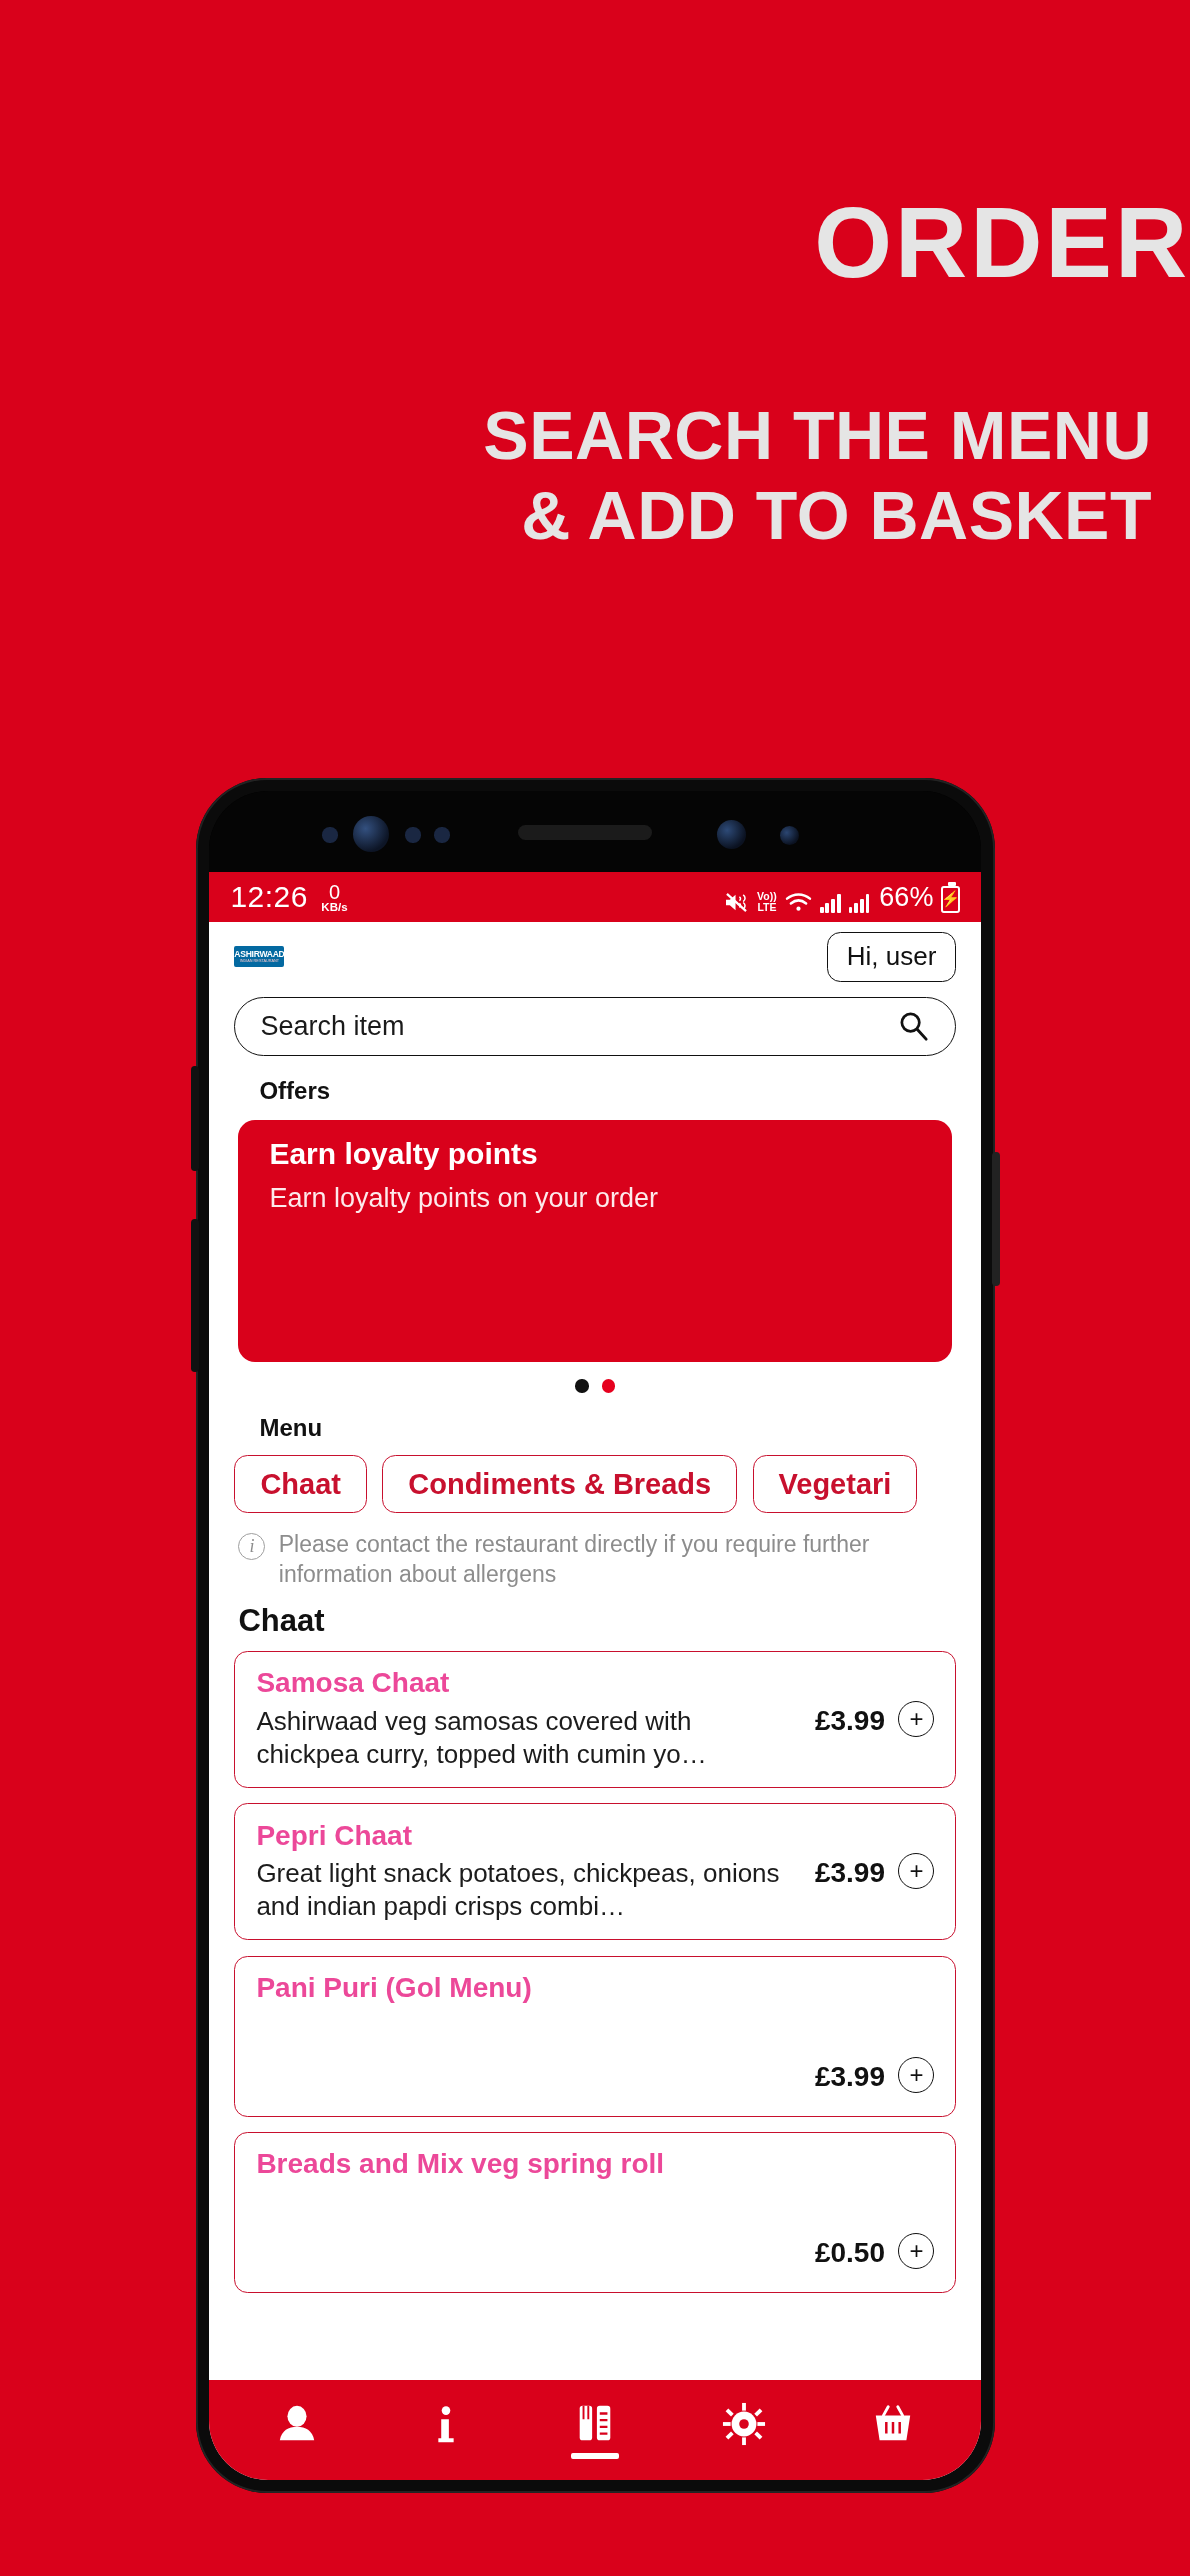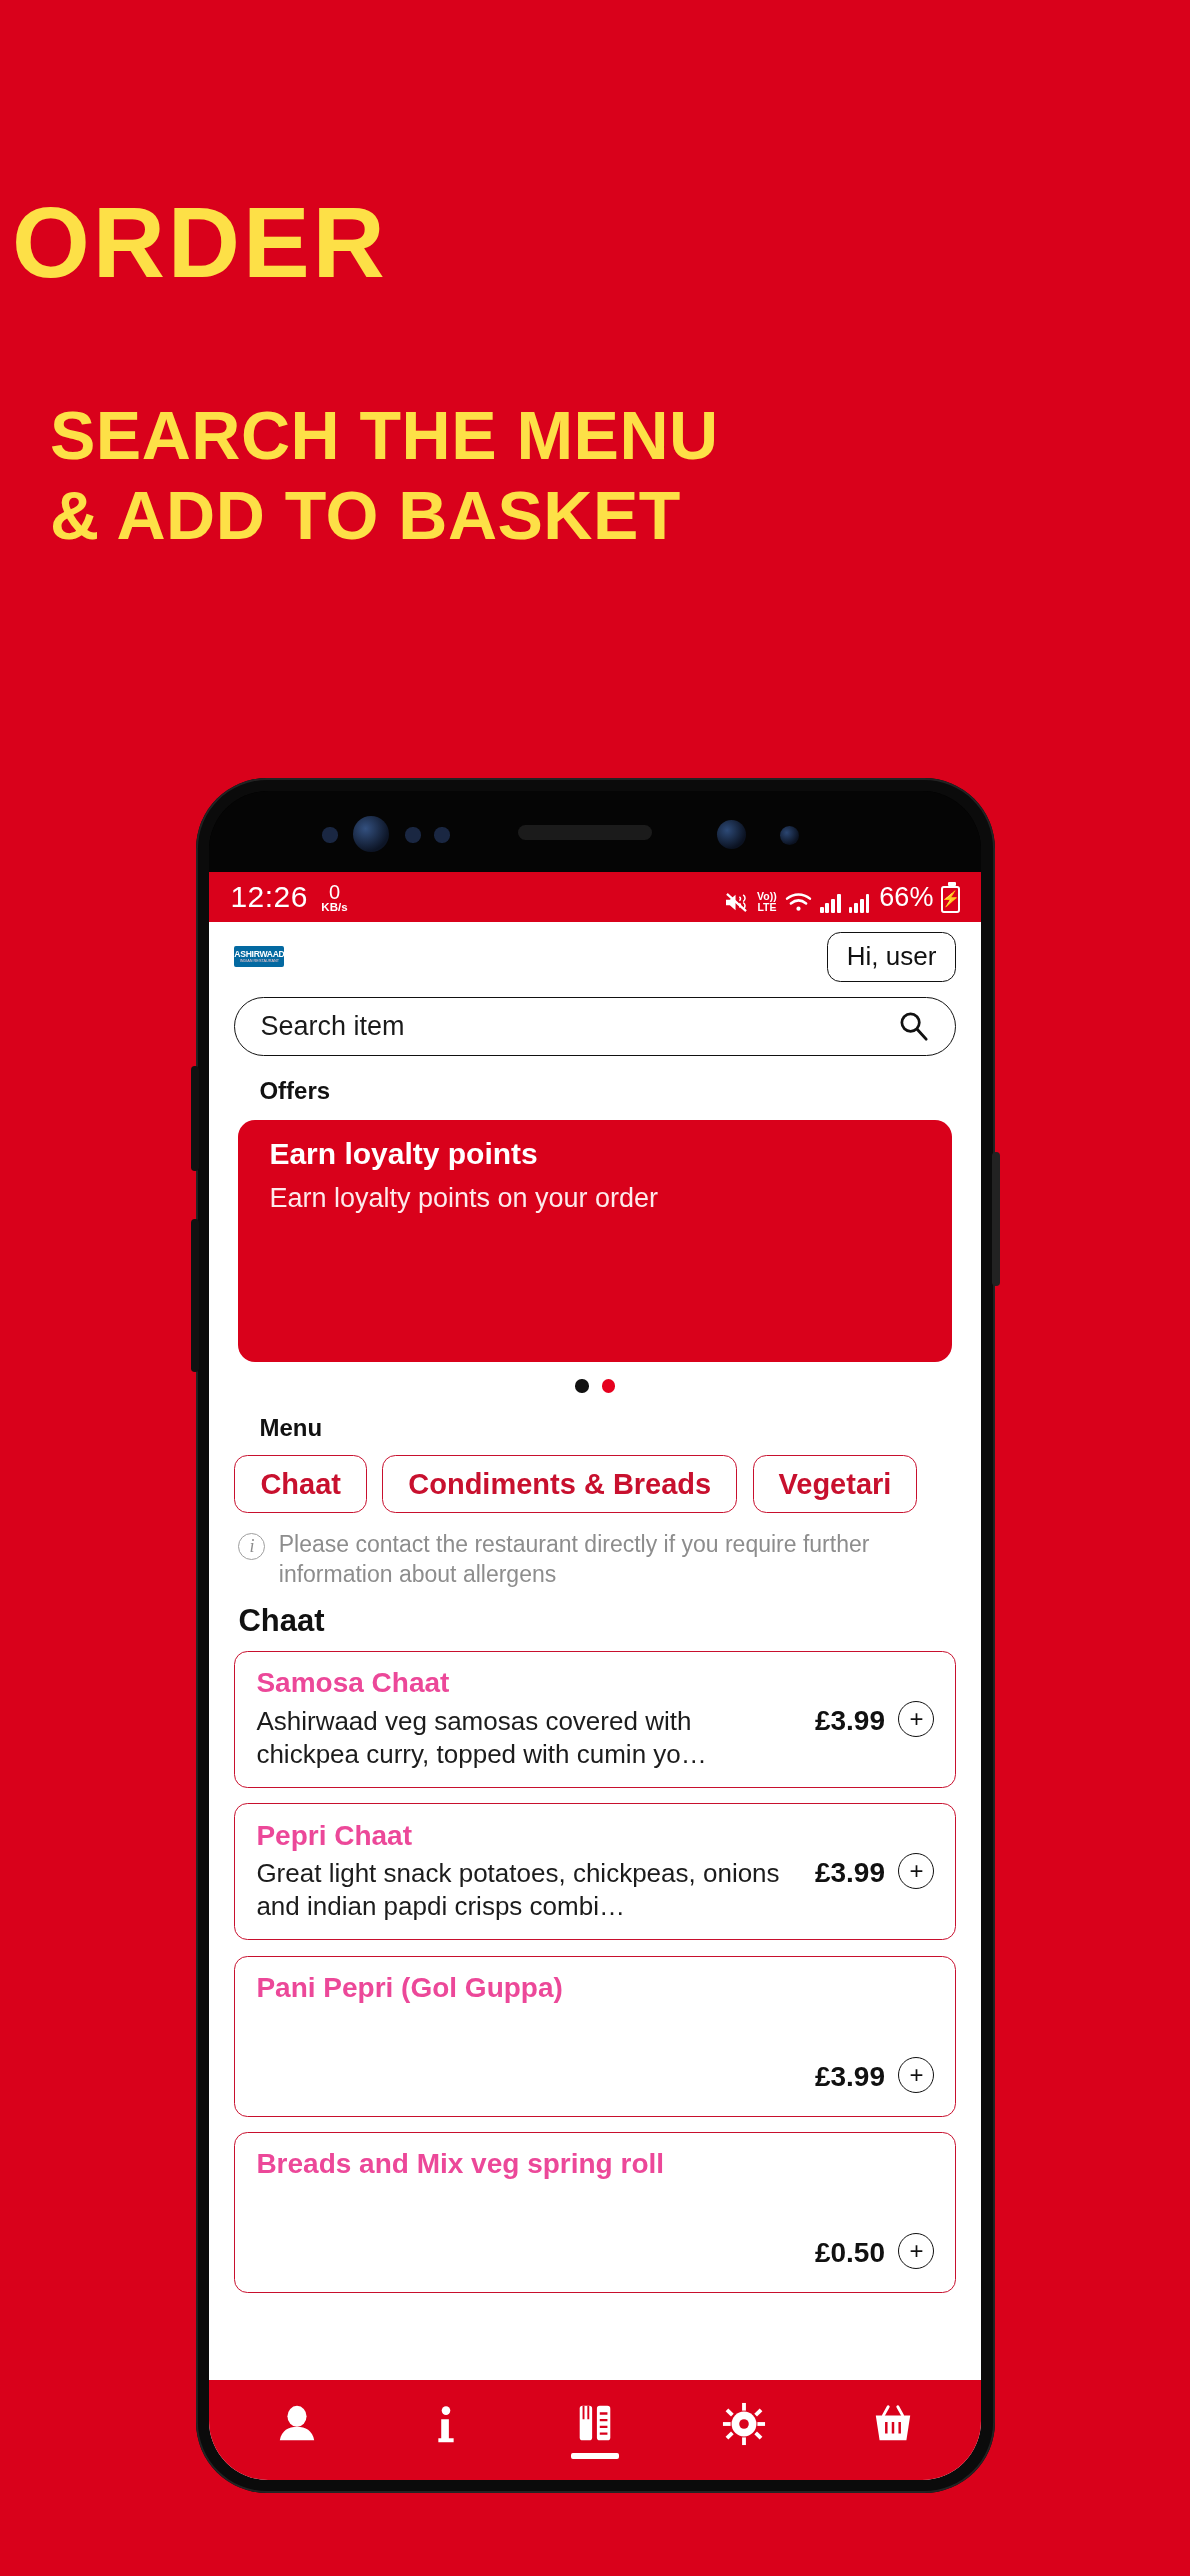--- a/index.html
+++ b/index.html
@@ -12,24 +12,24 @@
 
   body {
     background: #d9011b;
     font-family: "Liberation Sans", sans-serif;
     position: relative;
   }
 
   
   .promo {
     position: absolute;
-    top: 0; left: 12px; right: 0;
+    top: 0; left: 0; right: 0;
     padding-top: 188px;
-    text-align: left;
-    color: #fde047;
+    text-align: right;
+    color: #e5e5e5;
   }
   .promo-title {
     font-size: 100px;
     font-weight: bold;
     letter-spacing: 2.9px;
     line-height: 1.08;
   }
   .promo-sub {
     margin-top: 100px;
     font-size: 68px;
@@ -500,21 +500,21 @@
             <div class="item-desc">Great light snack potatoes, chickpeas, onions and indian papdi crisps combi…</div>
           </div>
           <div class="item-right">
             <span class="item-price">£3.99</span>
             <span class="plus-btn">+</span>
           </div>
         </div>
 
         <div class="item pani">
           <div class="item-main">
-            <div class="item-name">Pani Pepri (Gol Guppa)</div>
+            <div class="item-name">Pani Puri (Gol Menu)</div>
           </div>
           <div class="item-right">
             <span class="item-price">£3.99</span>
             <span class="plus-btn">+</span>
           </div>
         </div>
 
         <div class="item pani">
           <div class="item-main">
             <div class="item-name">Breads and Mix veg spring roll</div>

